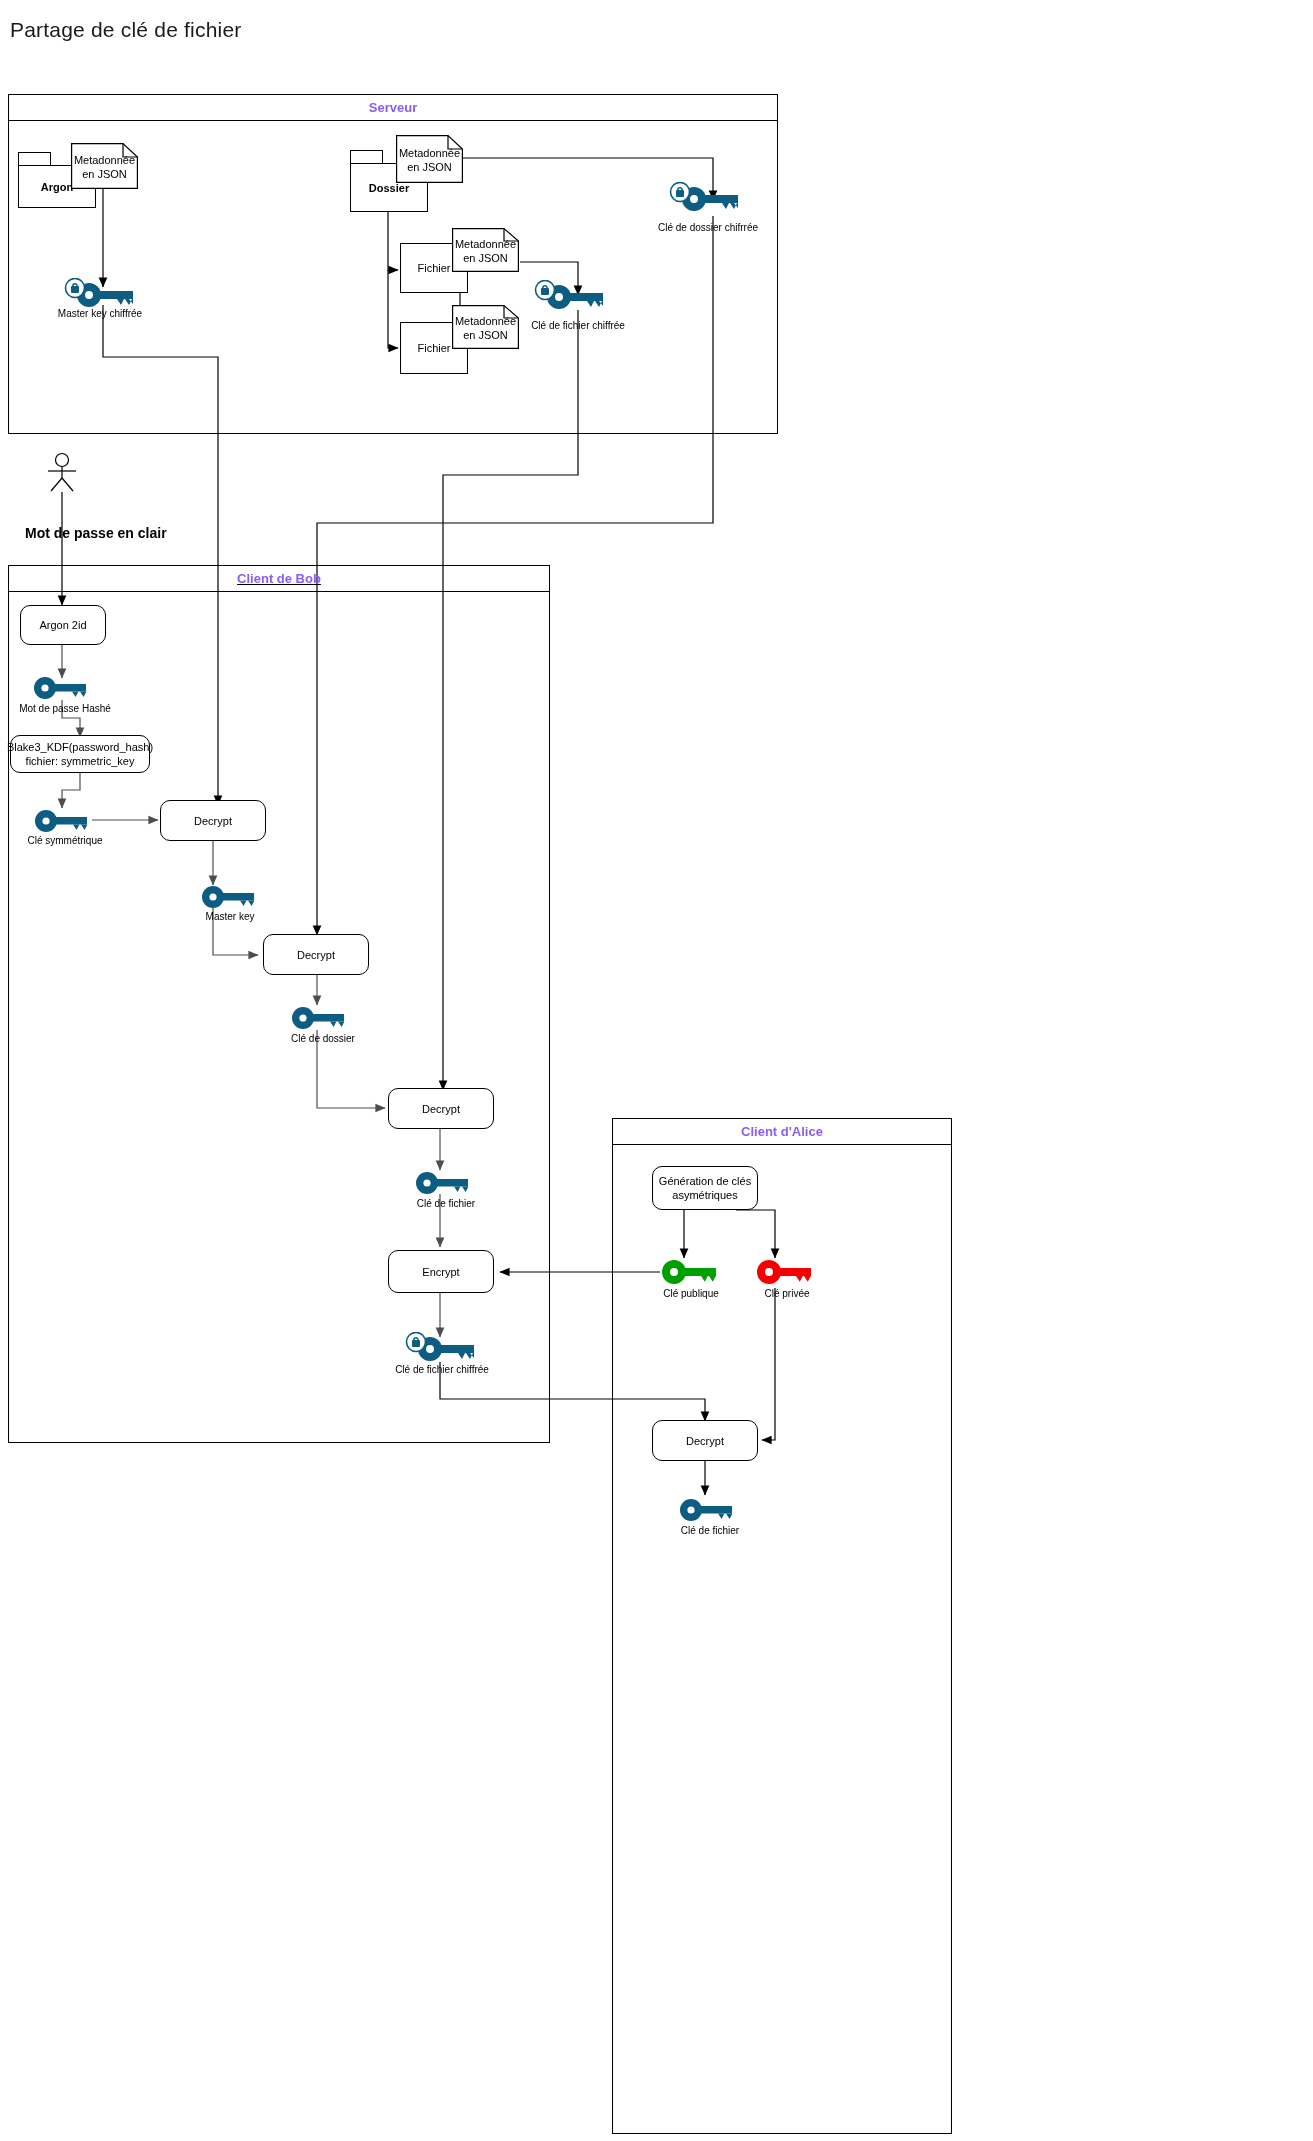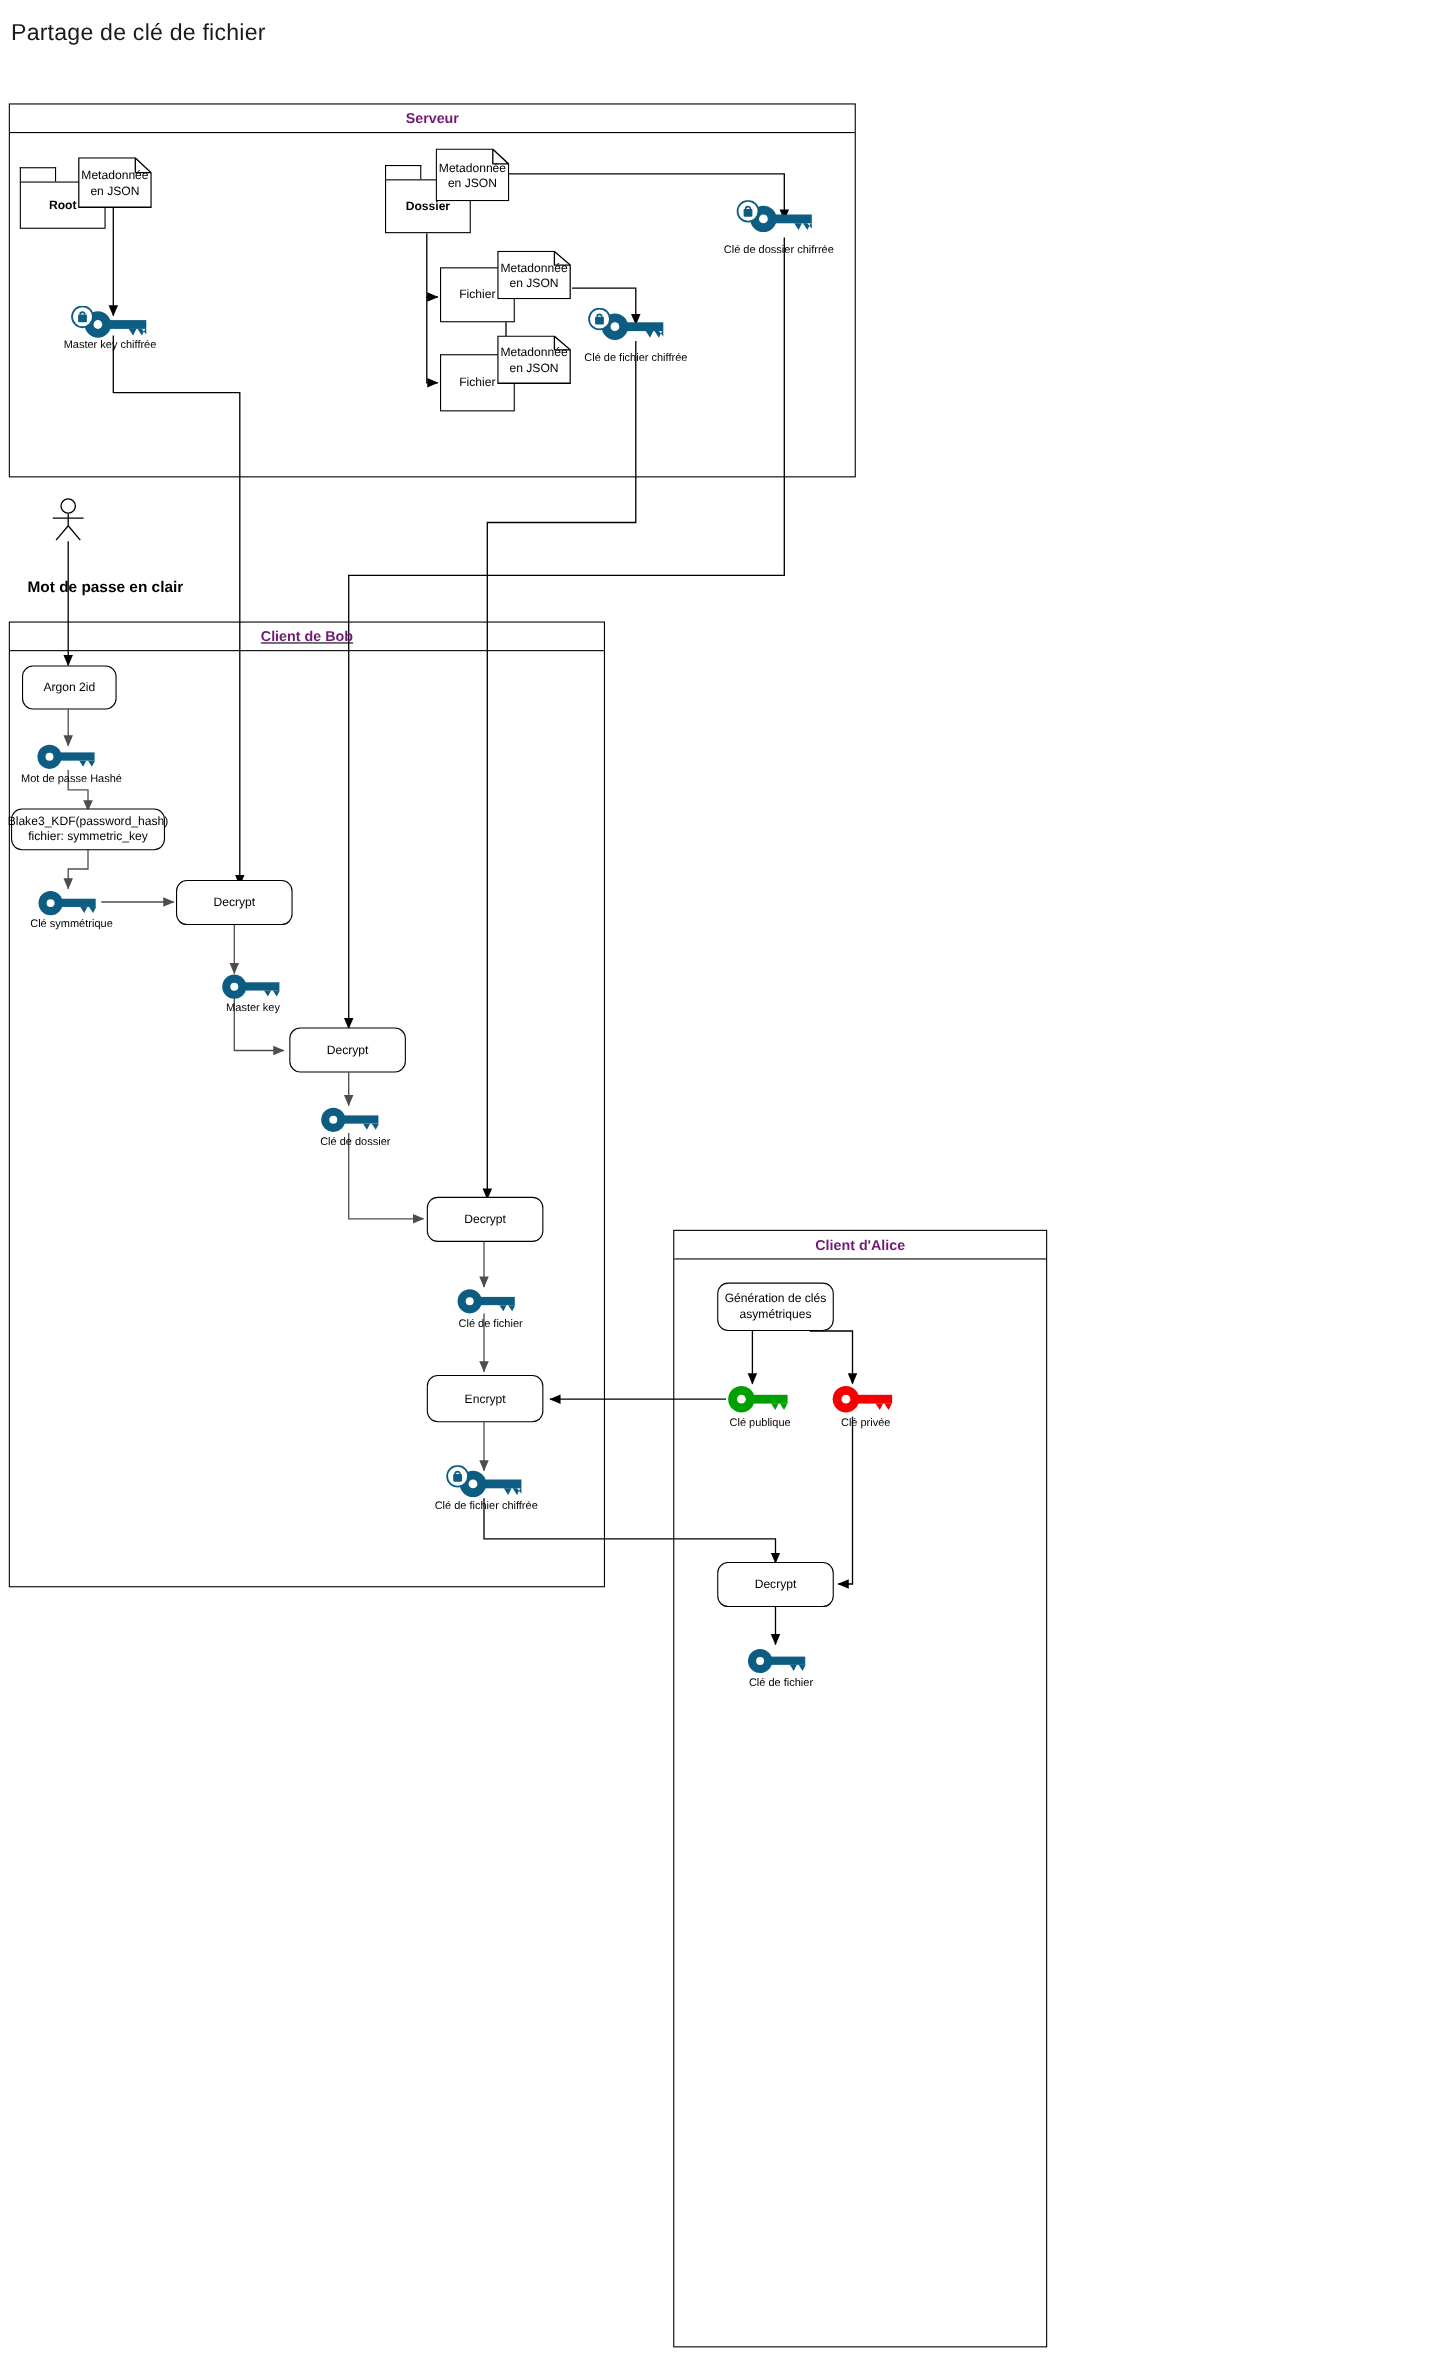--- a/index.html
+++ b/index.html
@@ -5,21 +5,21 @@
   html,body{margin:0;padding:0;background:#ffffff;}
   body{width:1313px;height:2141px;position:relative;font-family:"Liberation Sans",sans-serif;color:#000;overflow:hidden;}
   #canvas{position:absolute;left:0;top:0;width:1313px;height:2141px;padding-left:34px;}
   .abs{position:absolute;}
 
   .page-title{left:10px;top:18px;font-size:21px;color:#1a1a1a;letter-spacing:.2px;}
 
   
   .lane{border:1.4px solid #000;background:transparent;box-sizing:border-box;}
   .lane-head{height:26px;border-bottom:1.4px solid #000;display:flex;align-items:center;justify-content:center;box-sizing:border-box;}
-  .lane-title{font-size:13px;font-weight:bold;color:#701a75;}
+  .lane-title{font-size:13px;font-weight:bold;color:#8b5cf6;}
 
   
   .folder{box-sizing:border-box;}
   .folder .tab{position:absolute;left:0;top:0;height:14px;border:1.2px solid #000;border-bottom:none;background:#fff;box-sizing:border-box;}
   .folder .body{position:absolute;left:0;top:13px;right:0;bottom:0;border:1.2px solid #000;background:#fff;box-sizing:border-box;display:flex;align-items:center;justify-content:center;}
   .folder .lbl{font-size:11px;font-weight:bold;}
 
   
   .note{box-sizing:border-box;}
   .note svg{display:block;}
@@ -115,21 +115,21 @@
 
   <div class="abs lane" style="left:8px;top:94px;width:770px;height:340px;">
     <div class="lane-head">
       <span class="lane-title">Serveur</span>
     </div>
   </div>
 
   <div class="abs folder" style="left:18px;top:152px;width:78px;height:56px;">
     <div class="tab" style="width:33px;"></div>
     <div class="body">
-      <span class="lbl">Root</span>
+      <span class="lbl">Argon</span>
     </div>
   </div>
 
   <div class="abs note" style="left:71px;top:143px;width:67px;height:46px;">
     <svg width="67" height="46" xmlns="http://www.w3.org/2000/svg">
       <path d="M0.6,0.6 L52,0.6 L66.4,14 L66.4,45.4 L0.6,45.4 Z" fill="#fff" stroke="#000" stroke-width="1.2"></path>
       <path d="M52,0.6 L52,14 L66.4,14" fill="none" stroke="#000" stroke-width="1.2"></path>
     </svg>
     <div class="txt">Metadonnée<br>en JSON</div>
   </div>

